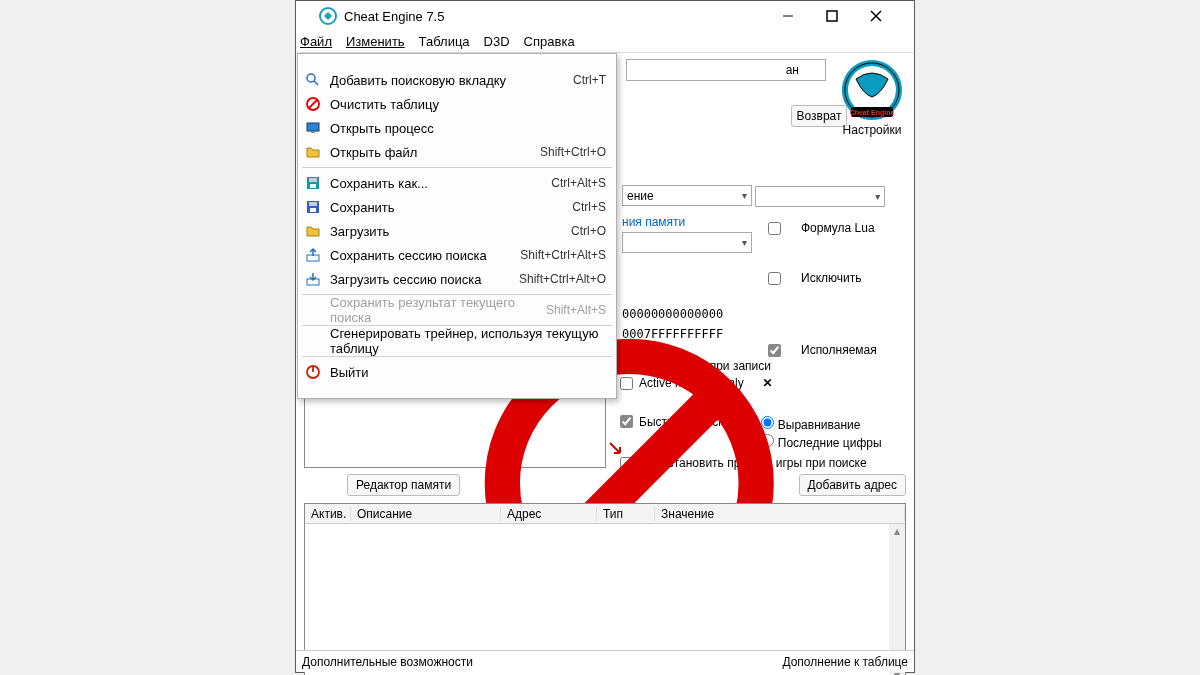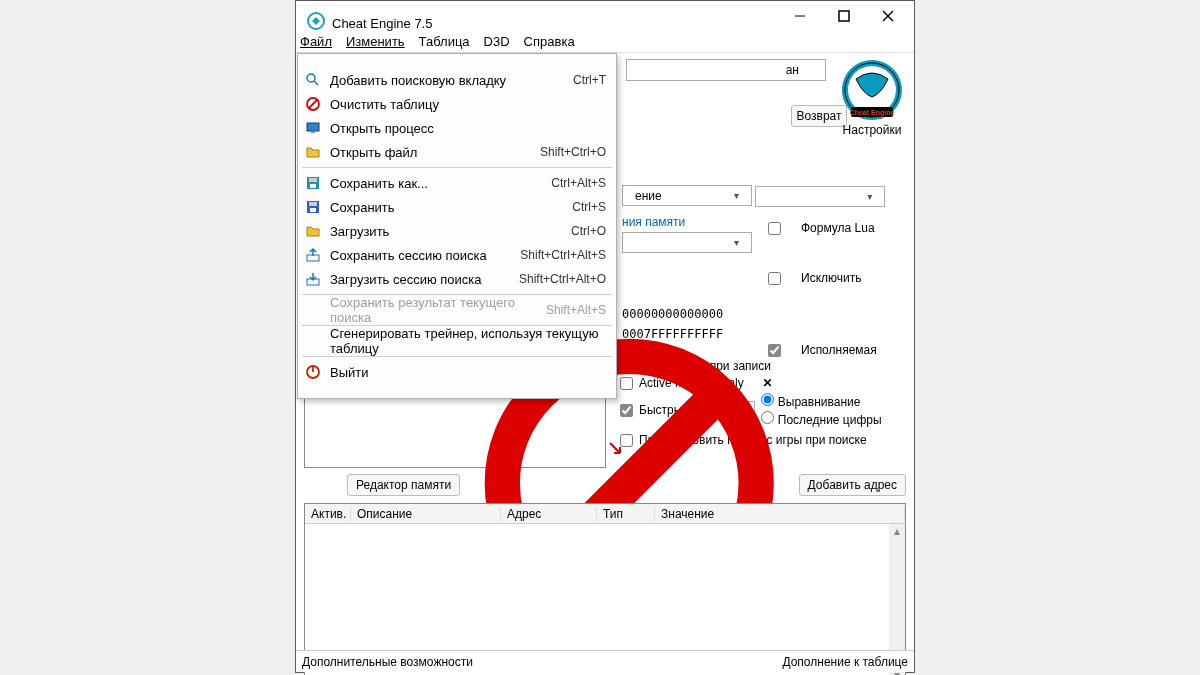--- a/index.html
+++ b/index.html
@@ -1,18 +1,18 @@
 <!DOCTYPE html>
 <html><head>
 <meta charset="utf-8">
 <style>
   * { box-sizing: border-box; margin: 0; padding: 0; }
   body { font-family: "Segoe UI", Tahoma, sans-serif; font-size: 12px; background: #f0f0f0; width: 1200px; height: 675px; overflow: hidden; position: relative; }
   .window { position: absolute; left: 295px; top: 0; width: 620px; height: 673px; background: #fff; border: 1px solid #5a5a5a; display: flex; flex-direction: column; }
-  .titlebar { height: 30px; display: flex; align-items: flex-end; padding: 0 4px; }
+  .titlebar { height: 30px; display: flex; align-items: center; padding: 0 16px; }
   .titlebar .icon { width: 20px; height: 20px; margin: 0 6px; }
   .titlebar .title { flex: 1; font-size: 13px; }
   .winctrls { display: flex; }
   .winctrl { width: 44px; height: 30px; display: flex; align-items: center; justify-content: center; font-size: 13px; }
   .menubar { height: 22px; display: flex; align-items: center; padding: 0 4px; gap: 14px; border-bottom: 1px solid #e0e0e0; font-size: 13px; }
   .menubar span { cursor: default; }
   .menubar .underline { text-decoration: underline; }
   .content { flex: 1; position: relative; }
   .dropdown { position: absolute; left: 1px; top: 0; width: 320px; background: #fdfdfd; border: 1px solid #b0b0b0; box-shadow: 2px 3px 6px rgba(0,0,0,0.25); z-index: 100; padding: 14px 0; }
   .drop-item { display: flex; align-items: center; height: 24px; padding: 0 10px 0 6px; font-size: 13px; }
@@ -21,30 +21,30 @@
   .drop-item .di-label { flex: 1; }
   .drop-item .di-shortcut { color: #333; font-size: 12px; }
   .drop-item.disabled .di-shortcut { color: #a0a0a0; }
   .drop-sep { height: 1px; background: #d0d0d0; margin: 3px 4px; }
   .topright { position: absolute; right: 6px; top: 6px; width: 72px; text-align: center; }
   .topright .logo { width: 62px; height: 62px; margin: 0 auto 2px; }
   .topright-label { font-size: 12px; }
   .process-combo { position: absolute; left: 330px; top: 6px; width: 200px; height: 22px; border: 1px solid #aaa; background: #fff; }
   .return-btn { position: absolute; left: 478px; top: 52px; width: 56px; height: 22px; border: 1px solid #bbb; border-radius: 3px; background: #f7f7f7; text-align: center; line-height: 20px; font-size: 12px; margin-left: 17px; }
   .listbox { position: absolute; left: 8px; top: 310px; width: 302px; height: 105px; border: 1px solid #888; background: #fff; }
-  .combo { width: 130px; height: 21px; border: 1px solid #aaa; background: #fff; display: inline-flex; align-items: center; padding: 0 12px; font-size: 12px; }
+  .combo { width: 130px; height: 21px; border: 1px solid #aaa; background: #fff; display: inline-flex; align-items: center; padding: 0 4px; font-size: 12px; }
   .combo .chev { margin-left: auto; font-size: 10px; color: #555; }
   .chk { display: flex; align-items: center; gap: 20px; font-size: 12px; margin-bottom: 3px; margin-top: 36px; }
   .chk input { width: 13px; height: 13px; }
   .group-label { color: #0066cc; font-size: 12px; margin-bottom: 3px; }
   .hex { font-family: monospace; font-size: 12px; letter-spacing: 0; }
   .options-block { position: absolute; left: 324px; top: 306px; width: 280px; font-size: 12px; }
   .options-block .row { display: flex; align-items: center; gap: 6px; margin-bottom: 3px; }
   .options-block .num { width: 26px; height: 18px; border: 1px solid #aaa; text-align: center; line-height: 16px; }
-  .radio-col { display: flex; flex-direction: column; gap: 2px; font-size: 12px; }
+  .radio-col { display: flex; flex-direction: column; gap: 2px; font-size: 12px; margin-top: 23px; }
   .arrow-box { position: absolute; left: 312px; top: 388px; width: 14px; height: 14px; }
   .mid-bar { position: absolute; left: 8px; right: 8px; top: 420px; height: 24px; display: flex; align-items: center; padding-left: 43px; }
   .mid-btn { height: 22px; padding: 0 8px; border: 1px solid #bbb; border-radius: 3px; background: #f7f7f7; font-size: 12px; line-height: 20px; }
   .no-icon { width: 24px; height: 24px; margin: 0 auto; }
   .table-area { position: absolute; left: 8px; right: 8px; top: 450px; height: 182px; border: 1px solid #888; background: #fff; }
   .table-head { display: flex; height: 20px; background: #f4f4f4; border-bottom: 1px solid #ccc; font-size: 12px; align-items: center; }
   .table-head div { padding: 0 6px; border-right: 1px solid #ddd; }
   .scrollbar { position: absolute; right: 0; top: 20px; bottom: 0; width: 16px; background: #f0f0f0; }
   .status { position: absolute; left: 0; right: 0; bottom: 0; height: 22px; border-top: 1px solid #ccc; display: flex; align-items: center; justify-content: space-between; padding: 8px 6px; font-size: 12px; background: #fff; }
   .right-checks { position: absolute; left: 472px; top: 132px; width: 136px; }

